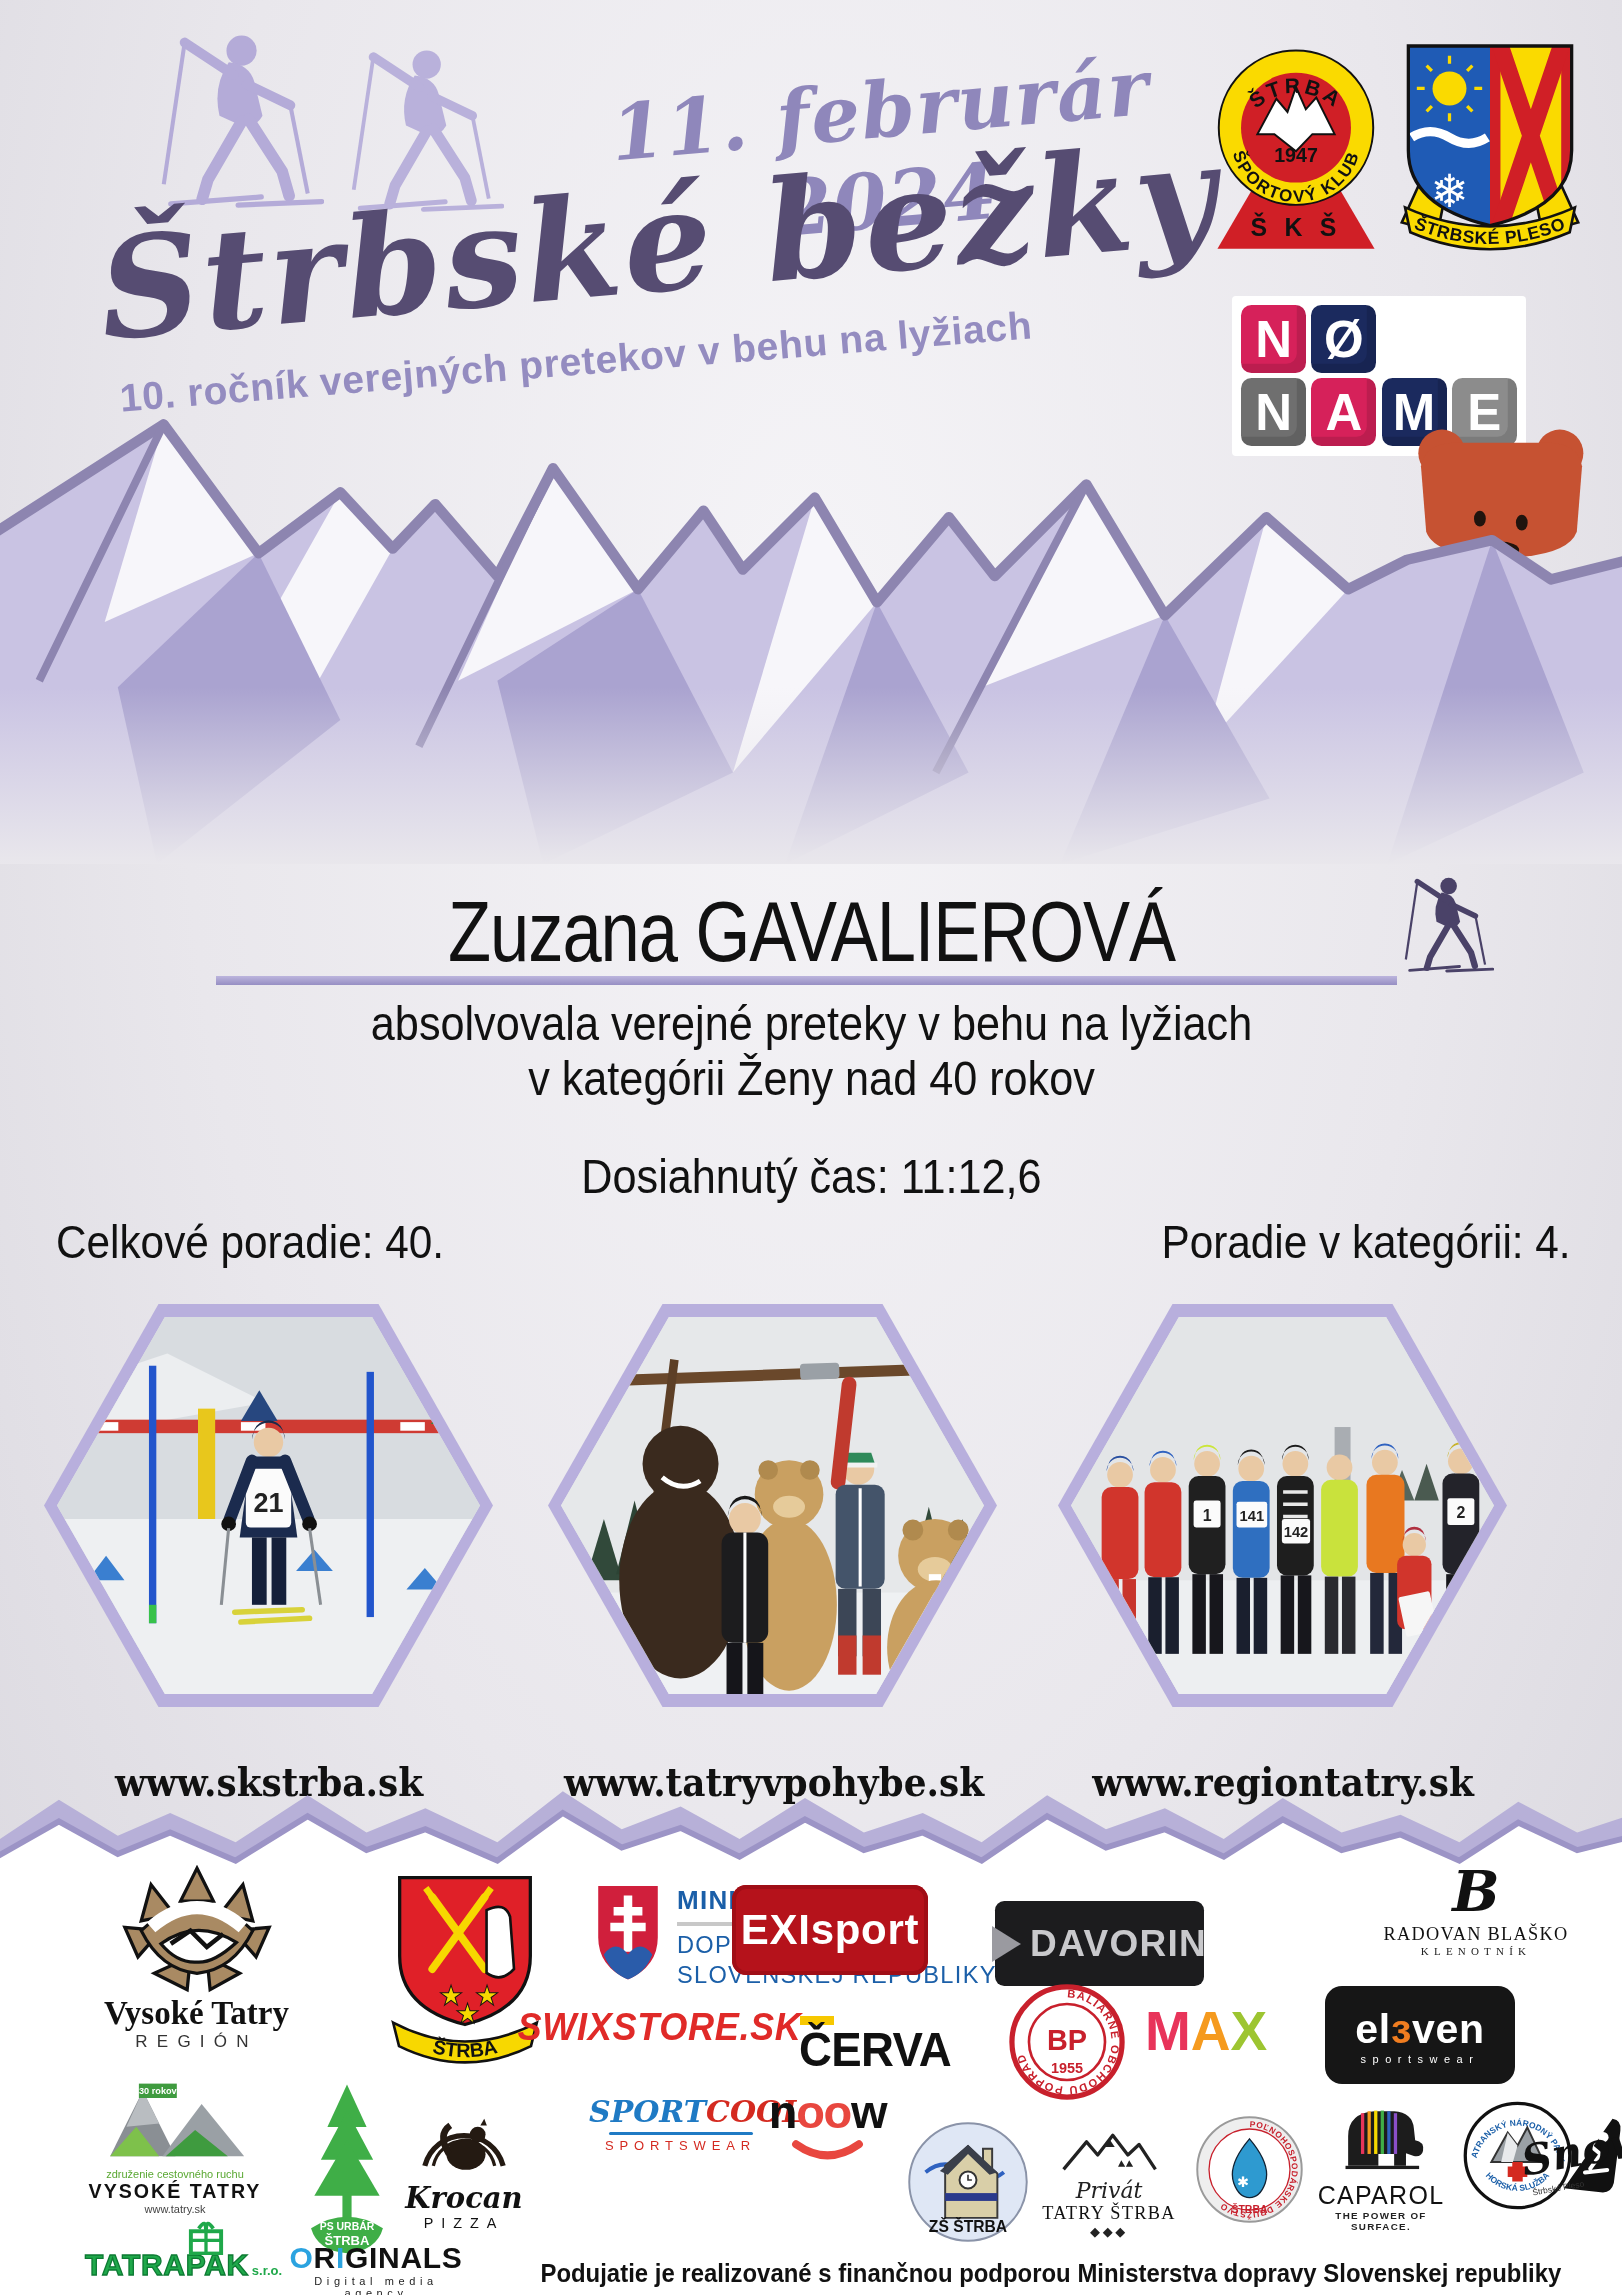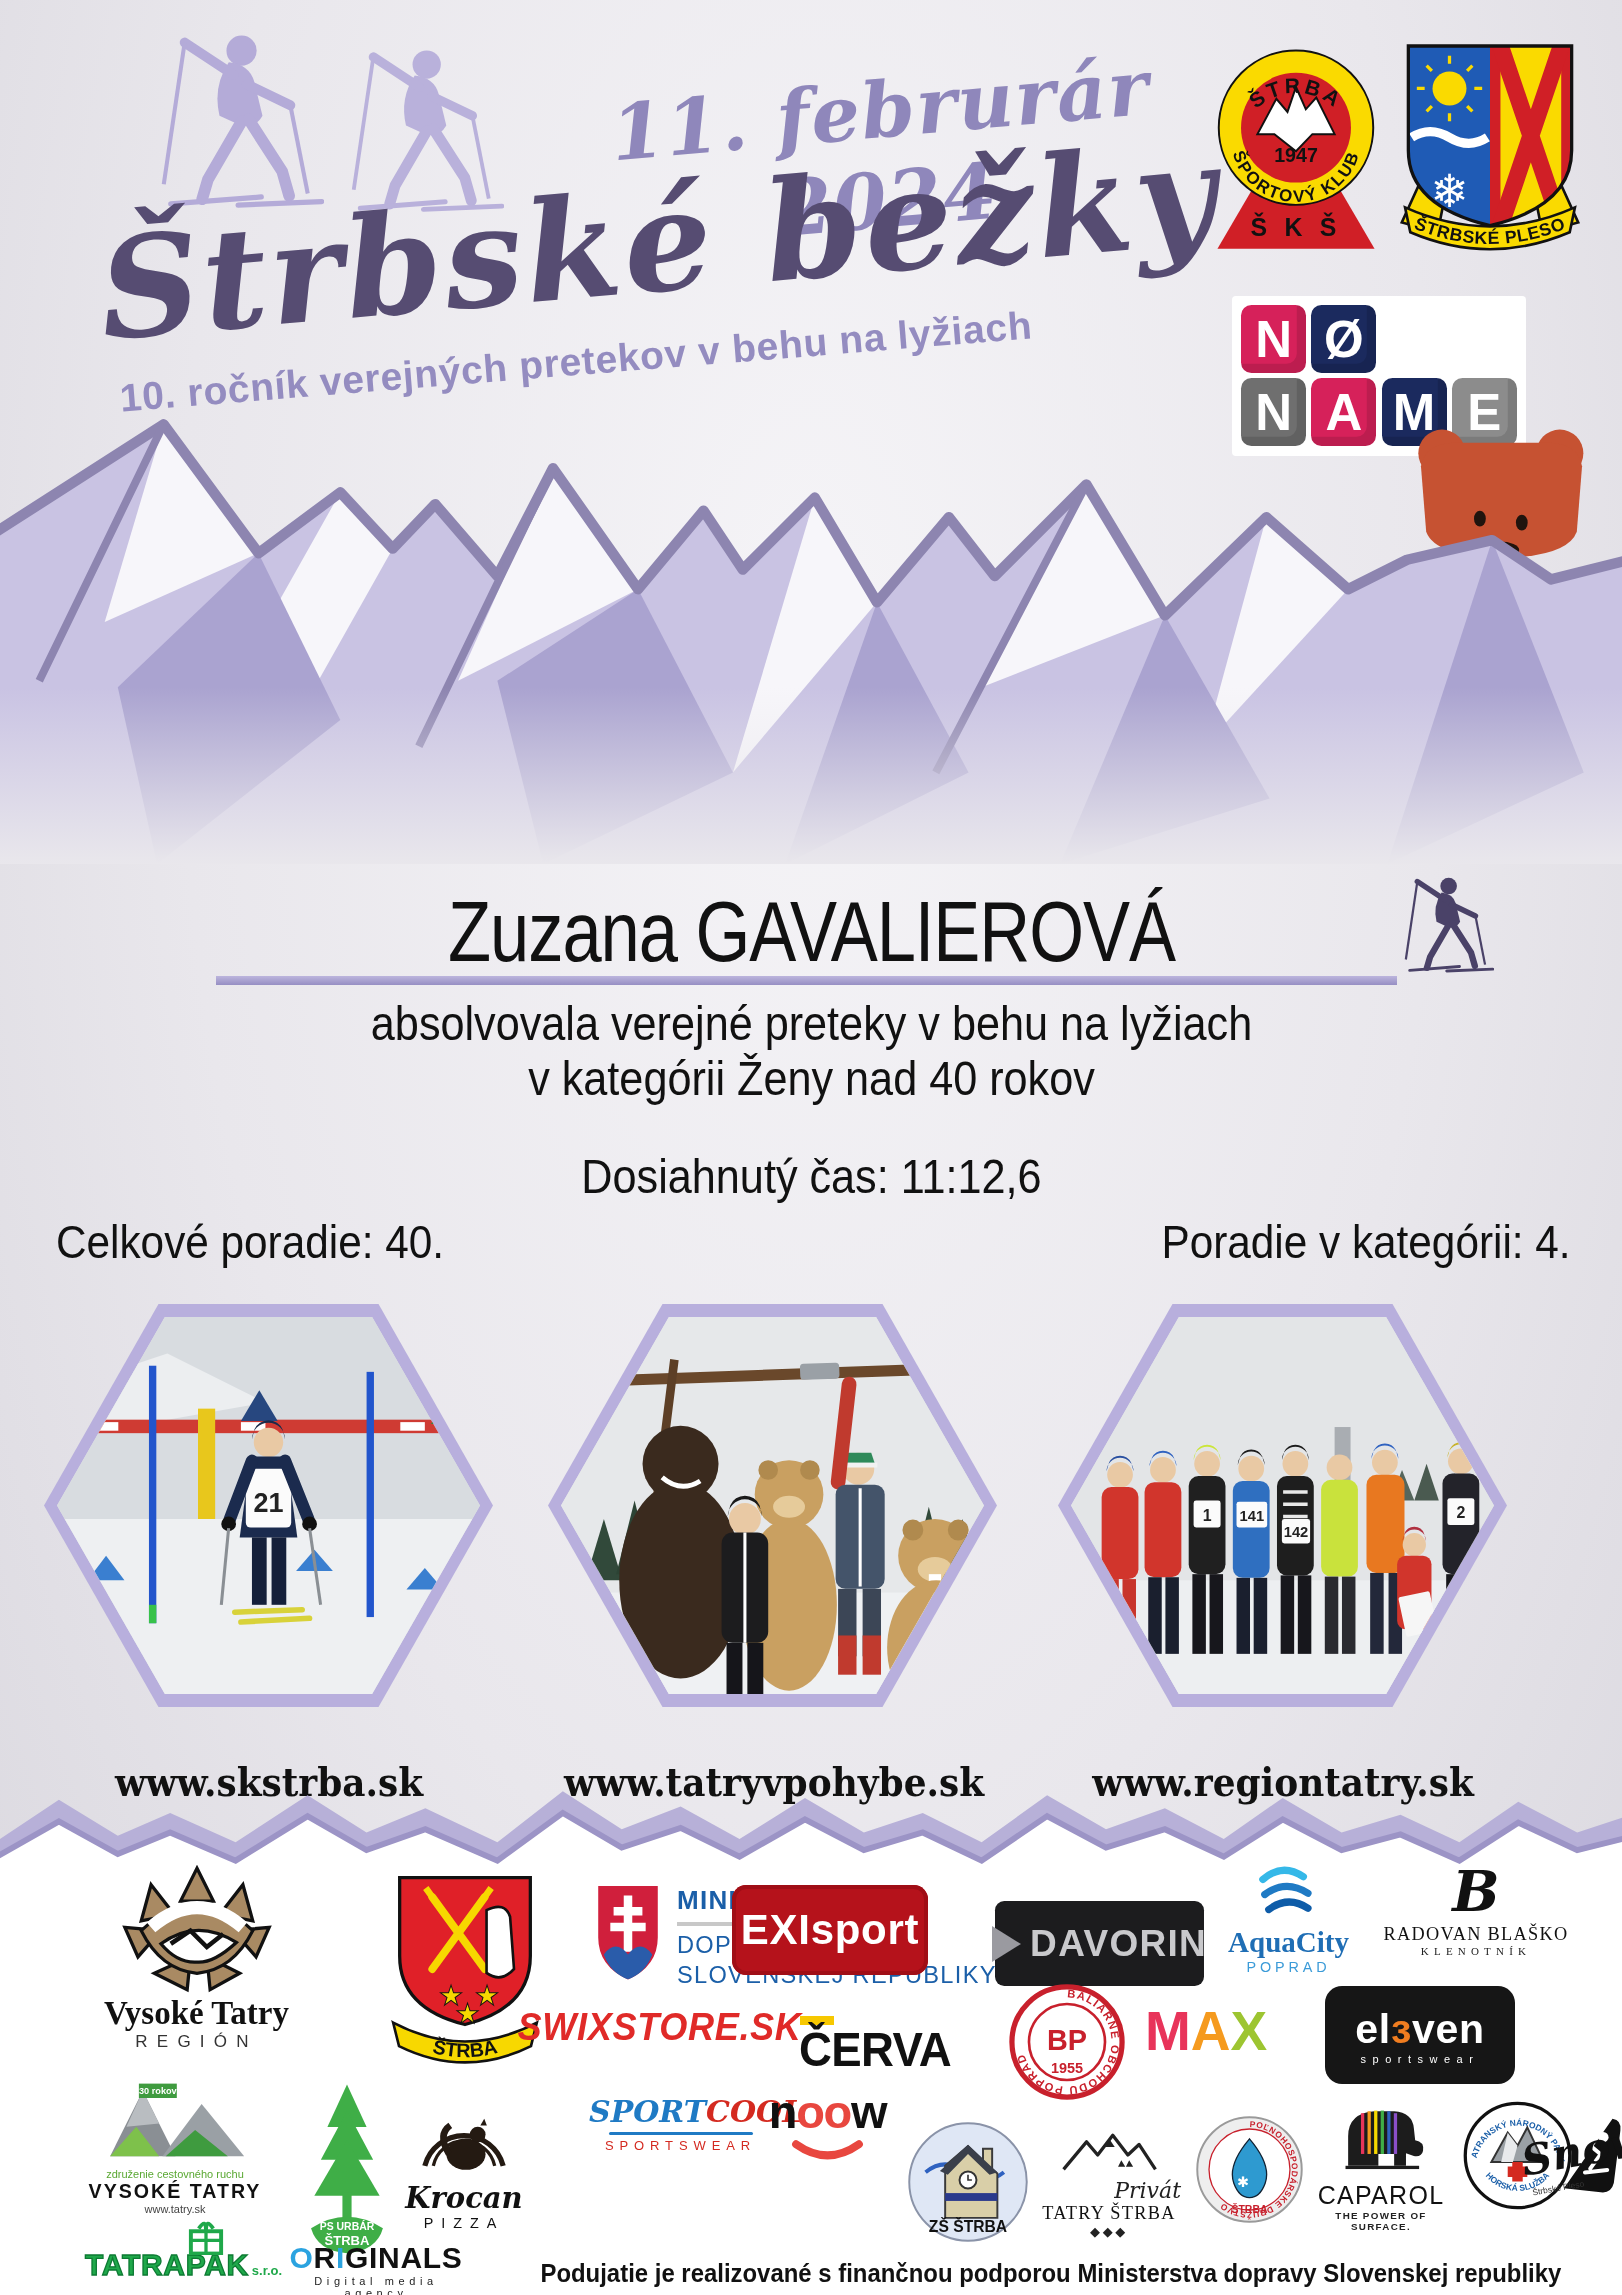--- a/index.html
+++ b/index.html
@@ -61,21 +61,21 @@
   .t30-l1{font-size:11px;color:#5aa832;}
   .t30-l2{font-size:19.6px;font-weight:bold;letter-spacing:2px;}
   .t30-l3{font-size:11px;color:#444;}
   .kro-name{font-family:"DejaVu Serif",serif;font-style:italic;font-weight:bold;font-size:29px;}
   .kro-sub{font-size:14.4px;letter-spacing:7.9px;}
   .spc-sport{font-family:"DejaVu Serif",serif;font-style:italic;font-weight:bold;font-size:30px;color:#1f7ac4;}
   .spc-cool{font-family:"DejaVu Serif",serif;font-style:italic;font-weight:bold;font-size:30px;color:#d42a20;}
   .spc-sub{font-size:13px;letter-spacing:5.9px;color:#d42a20;}
   .noow{font-size:47px;font-weight:900;letter-spacing:-1.3px;}
   .noow-oo{color:#e8473f;}
-  .pv-script{font-family:"DejaVu Serif",serif;font-style:italic;font-size:22px;color:#222;text-align:right;}
+  .pv-script{font-family:"DejaVu Serif",serif;font-style:italic;font-size:22px;color:#222;}
   .pv-caps{font-family:"Liberation Serif",serif;font-size:18.3px;letter-spacing:1.3px;}
   .cap-name{font-size:25px;font-weight:normal;letter-spacing:1.3px;}
   .cap-sub{font-size:9.8px;font-weight:bold;letter-spacing:1.3px;color:#222;}
   .snow-s{font-family:"DejaVu Serif",serif;font-style:italic;font-weight:bold;font-size:42px;transform:rotate(-10deg);}
   .tp-name{color:#1fa84a;font-size:30px;font-weight:900;letter-spacing:0.7px;-webkit-text-stroke:1.3px #0d7a33;}
   .tp-sub{color:#1fa84a;font-size:13px;font-weight:bold;margin-top:23px;}
   .org-n{font-size:30px;font-weight:bold;letter-spacing:0.7px;}
   .org-blue{color:#2ba3e0;}
   .org-sub{font-size:11px;letter-spacing:4.6px;color:#222;}
   .foot-note{font-size:26px;font-weight:bold;transform:scaleX(.92);white-space:nowrap;}
@@ -477,29 +477,20 @@
 
   <div class="sp exi-box" style="left:732px;top:1885px;width:196px;height:90px">
     <div class="exi-t">EXIsport</div>
   </div>
 
   <div class="sp dav-box" style="left:995px;top:1901px;width:209px;height:85px">
     <span class="dav-play"></span>
     <span class="dav-t">DAVORIN</span>
   </div>
 
-  <div class="sp ctr" style="left:1220px;top:1865px;width:137px">
-    <svg width="72" height="59" viewBox="0 0 110 90">
-      <path d="M15,22 q30,-26 62,-4" fill="none" stroke="#35b8e8" stroke-width="11" stroke-linecap="round"></path>
-      <path d="M18,45 q32,-24 66,-2" fill="none" stroke="#1f7ac4" stroke-width="11" stroke-linecap="round"></path>
-      <path d="M24,68 q30,-22 60,-2" fill="none" stroke="#0e5ca8" stroke-width="11" stroke-linecap="round"></path>
-    </svg>
-    <div class="aq-name">AquaCity</div>
-    <div class="aq-sub">POPRAD</div>
-  </div>
 
   <div class="sp ctr" style="left:1368px;top:1858px;width:216px">
     <div class="bl-b">B</div>
     <div class="bl-name">RADOVAN BLAŠKO</div>
     <div class="bl-sub">KLENOTNÍK</div>
   </div>
 
   <div class="sp swix" style="left:510px;top:2006px">SWIXSTORE.SK</div>
 
   <div class="sp" style="left:795px;top:2022px">

